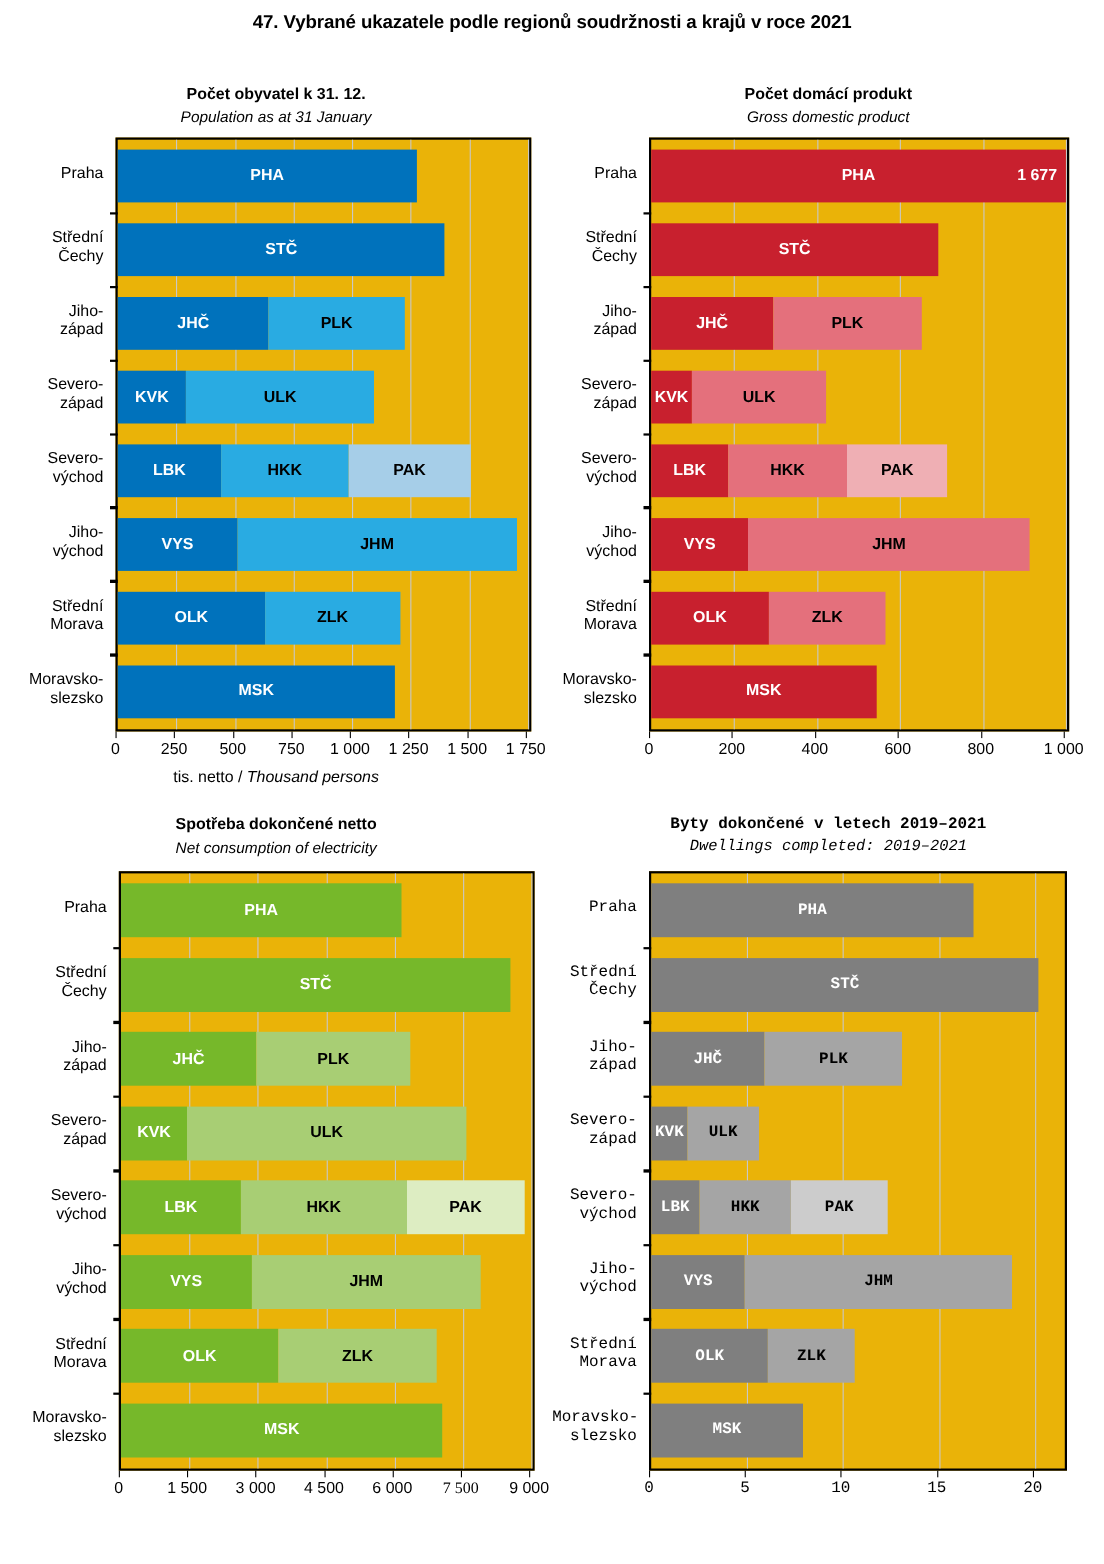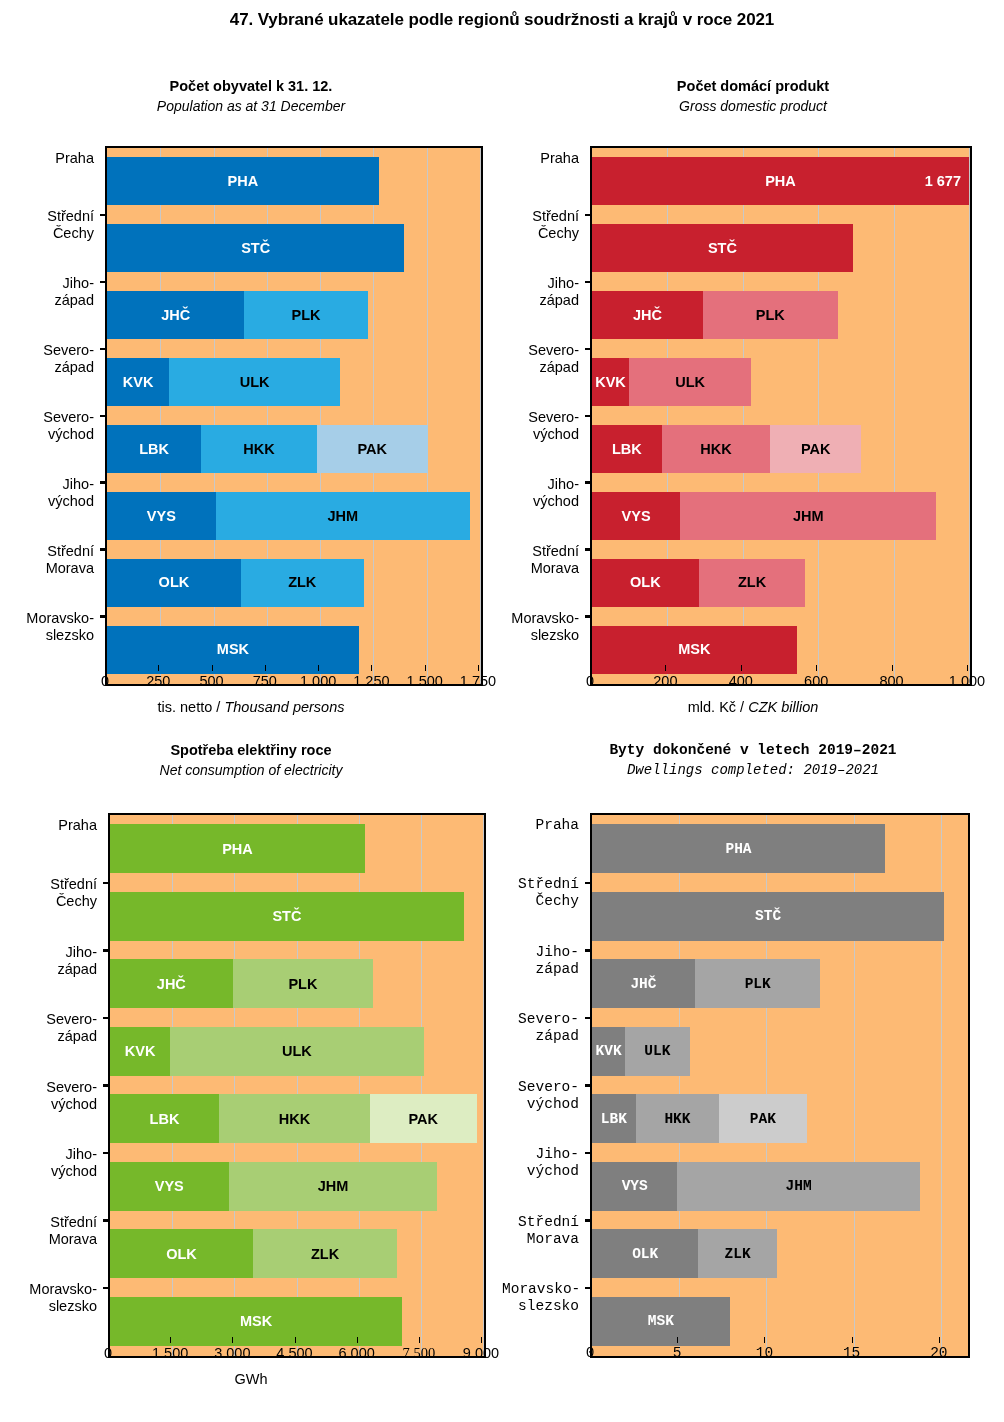--- a/index.html
+++ b/index.html
@@ -6,21 +6,21 @@
   body{width:1004px;height:1422px;font-family:"Liberation Sans",sans-serif;color:#000;overflow:hidden;}
   .page{position:relative;width:1004px;height:1422px;}
 
   .main-title{position:absolute;left:0;top:10px;width:1004px;text-align:center;font-size:17px;font-weight:bold;letter-spacing:-0.1px;}
   .main-subtitle{position:absolute;left:0;top:34px;width:1004px;text-align:center;font-size:16px;font-style:italic;}
 
   .panel{position:absolute;}
   .panel-title{position:absolute;width:100%;text-align:center;font-size:14.5px;font-weight:bold;top:0;left:0;}
   .panel-subtitle{position:absolute;width:100%;text-align:center;font-size:14px;font-style:italic;top:20px;left:0;}
 
-  .plot{position:absolute;box-sizing:border-box;border:2.5px solid #000;background:#fdba74;margin-top:21px;}
+  .plot{position:absolute;box-sizing:border-box;border:2.5px solid #000;background:#eab308;}
   .gridline{position:absolute;top:0;bottom:0;width:1px;background:#c8c8c8;}
   .rowsep{position:absolute;left:-7px;width:7px;height:2.5px;background:#000;}
 
   .bar-row{position:absolute;display:flex;align-items:stretch;}
   .seg{position:relative;display:flex;align-items:center;justify-content:center;box-sizing:border-box;}
   .seg span{font-size:14.5px;font-weight:bold;line-height:1;white-space:nowrap;}
   .seg.light span{color:#000;}
   .seg.dark span{color:#fff;}
   .seg .value{position:absolute;right:8px;font-size:14.5px;font-weight:bold;color:#fff;}
 
@@ -33,21 +33,21 @@
 </style>
 </head>
 <body>
 
 <div class="page">
 
   <div class="main-title">47. Vybrané ukazatele podle regionů soudržnosti a krajů v roce 2021</div>
 
   <div class="panel" id="panel-population" style="left:0px;top:78px;width:502px;height:640px;">
       <div class="panel-title">Počet obyvatel k 31. 12.</div>
-      <div class="panel-subtitle">Population as at 31 December</div>
+      <div class="panel-subtitle">Population as at 31 January</div>
       <div class="plot" style="left: 105px; top: 47px; width: 378px; height: 540px;">
         <div class="gridline" style="left: 53.2857px;"></div>
         <div class="gridline" style="left: 106.571px;"></div>
         <div class="gridline" style="left: 159.857px;"></div>
         <div class="gridline" style="left: 213.143px;"></div>
         <div class="gridline" style="left: 266.429px;"></div>
         <div class="gridline" style="left: 319.714px;"></div>
         <div class="gridline" style="left: 373px;"></div>
         <div class="bar-row" style="left: 0px; top: 9.4375px; height: 48px;">
           <div class="seg dark" style="width: 271.757px; height: 100%; background: rgb(0, 114, 188);">
@@ -276,24 +276,23 @@
       <div class="tickmark" style="left: 163.4px; top: 587px;"></div>
       <div class="tick" style="left: 123.4px; width: 80px; top: 595px;">200</div>
       <div class="tickmark" style="left: 238.8px; top: 587px;"></div>
       <div class="tick" style="left: 198.8px; width: 80px; top: 595px;">400</div>
       <div class="tickmark" style="left: 314.2px; top: 587px;"></div>
       <div class="tick" style="left: 274.2px; width: 80px; top: 595px;">600</div>
       <div class="tickmark" style="left: 389.6px; top: 587px;"></div>
       <div class="tick" style="left: 349.6px; width: 80px; top: 595px;">800</div>
       <div class="tickmark" style="left: 465px; top: 587px;"></div>
       <div class="tick" style="left: 425px; width: 80px; top: 595px;">1 000</div>
-      <div class="axis-title" style="top: 621px; left: 0px;"><span>mld. Kč</span><span> / </span><i>CZK billion</i></div>
     </div>
   <div class="panel" id="panel-electricity" style="left:0px;top:742px;width:502px;height:660px;">
-      <div class="panel-title">Spotřeba elektřiny roce</div>
+      <div class="panel-title">Spotřeba dokončené netto</div>
       <div class="panel-subtitle">Net consumption of electricity</div>
       <div class="plot" style="left: 108px; top: 50px; width: 378px; height: 545px;">
         <div class="gridline" style="left: 62.1667px;"></div>
         <div class="gridline" style="left: 124.333px;"></div>
         <div class="gridline" style="left: 186.5px;"></div>
         <div class="gridline" style="left: 248.667px;"></div>
         <div class="gridline" style="left: 310.833px;"></div>
         <div class="gridline" style="left: 373px;"></div>
         <div class="bar-row" style="left: 0px; top: 9.25px; height: 49px;">
           <div class="seg dark" style="width: 254.883px; height: 100%; background: rgb(118, 184, 42);">
@@ -399,21 +398,20 @@
       <div class="tickmark" style="left: 232.333px; top: 595px;"></div>
       <div class="tick" style="left: 192.333px; width: 80px; top: 603px;">3 000</div>
       <div class="tickmark" style="left: 294.5px; top: 595px;"></div>
       <div class="tick" style="left: 254.5px; width: 80px; top: 603px;">4 500</div>
       <div class="tickmark" style="left: 356.667px; top: 595px;"></div>
       <div class="tick" style="left: 316.667px; width: 80px; top: 603px;">6 000</div>
       <div class="tickmark" style="left: 418.833px; top: 595px;"></div>
       <div class="tick" style="left: 378.833px; width: 80px; top: 603px; font-family: Liberation Serif, serif;">7 500</div>
       <div class="tickmark" style="left: 481px; top: 595px;"></div>
       <div class="tick" style="left: 441px; width: 80px; top: 603px;">9 000</div>
-      <div class="axis-title" style="top: 629px; left: 0px;"><span>GWh</span></div>
     </div>
   <div class="panel" id="panel-dwellings" style="left:502px;top:742px;width:502px;height:660px;font-family:Liberation Mono, monospace;">
       <div class="panel-title">Byty dokončené v letech 2019–2021</div>
       <div class="panel-subtitle">Dwellings completed: 2019–2021</div>
       <div class="plot" style="left: 88px; top: 50px; width: 380px; height: 545px;">
         <div class="gridline" style="left: 87.2093px;"></div>
         <div class="gridline" style="left: 174.419px;"></div>
         <div class="gridline" style="left: 261.628px;"></div>
         <div class="gridline" style="left: 348.837px;"></div>
         <div class="bar-row" style="left: 0px; top: 9.25px; height: 49px;">

